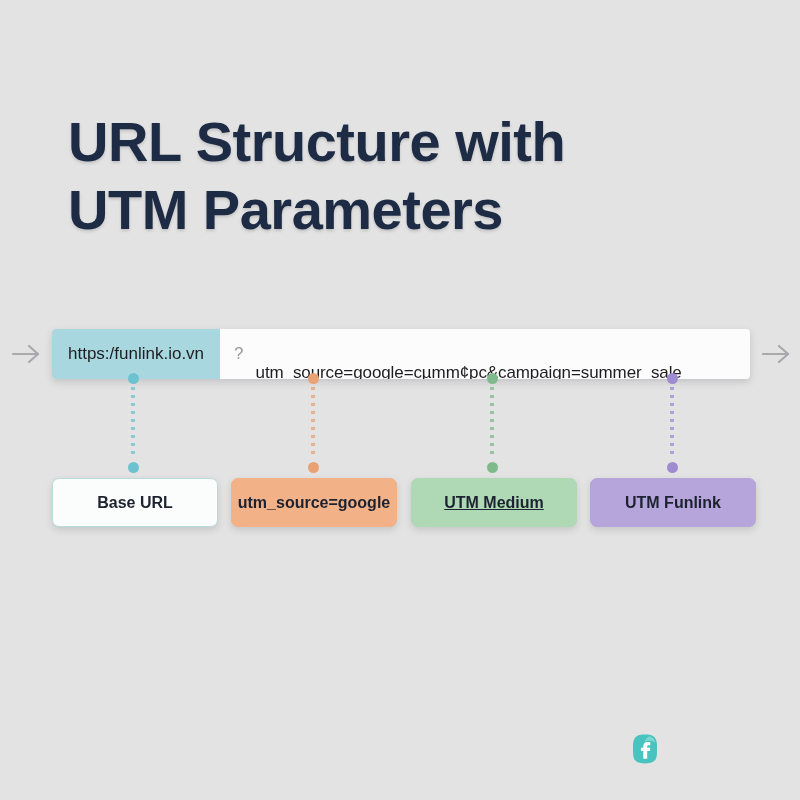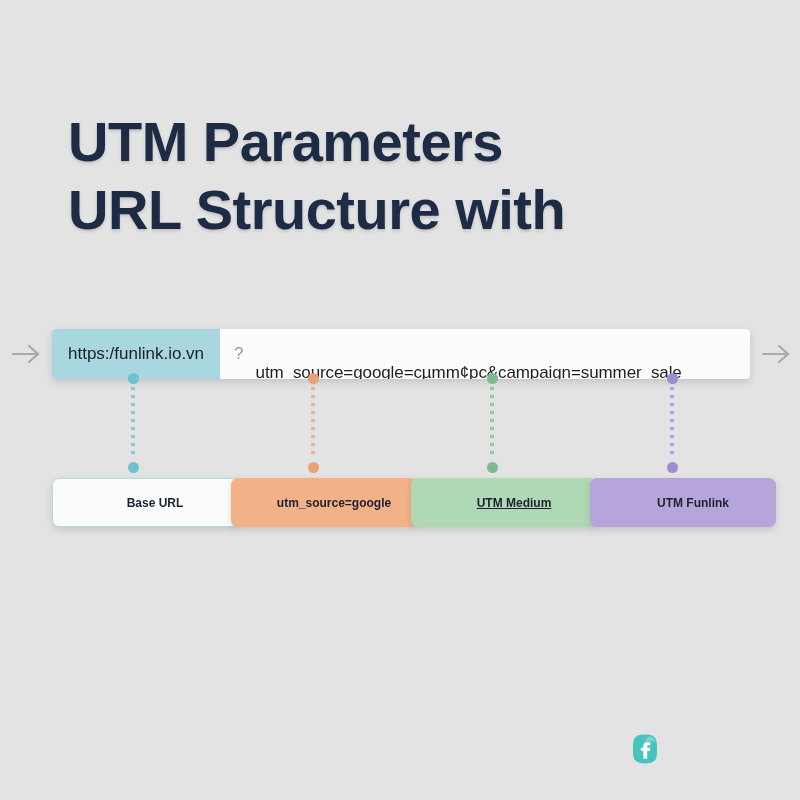--- a/index.html
+++ b/index.html
@@ -109,26 +109,25 @@
 
   
   .label-box {
     position: absolute;
     top: 478px;
     height: 47px;
     border-radius: 7px;
     display: flex;
     align-items: center;
     justify-content: center;
-    font-size: 12px;
+    font-size: 16px;
     font-weight: bold;
     color: #1d2230;
     box-shadow: 0 3px 7px rgba(110,110,118,0.24);
     white-space: nowrap;
-    padding-left: 20px;
   }
 
   
   #brand {
     position: absolute;
     left: 629px;
     top: 733px;
     display: flex;
     align-items: center;
     gap: 10px;
@@ -142,22 +141,22 @@
     font-size: 27px;
     font-weight: bold;
     color: #49c3bf;
     letter-spacing: -0.3px;
   }
 </style>
 </head>
 <body style="background: rgb(227, 227, 227);">
 
 <div id="title-block">
+  <div class="title-line">URL Structure with</div>
   <div class="title-line">UTM Parameters</div>
-  <div class="title-line">URL Structure with</div>
 </div>
 
 <div id="flow-row">
 
   <div class="flow-arrow" id="arrow-left" style="color: rgb(169, 169, 172);">
     <svg viewBox="0 0 34 30" width="34" height="30" aria-hidden="true">
       <line x1="3" y1="15" x2="28" y2="15" stroke="currentColor" stroke-width="2.2" stroke-linecap="round"></line>
       <polyline points="19,7 28,15 19,23" fill="none" stroke="currentColor" stroke-width="2.2" stroke-linecap="round" stroke-linejoin="round"></polyline>
     </svg>
   </div>

